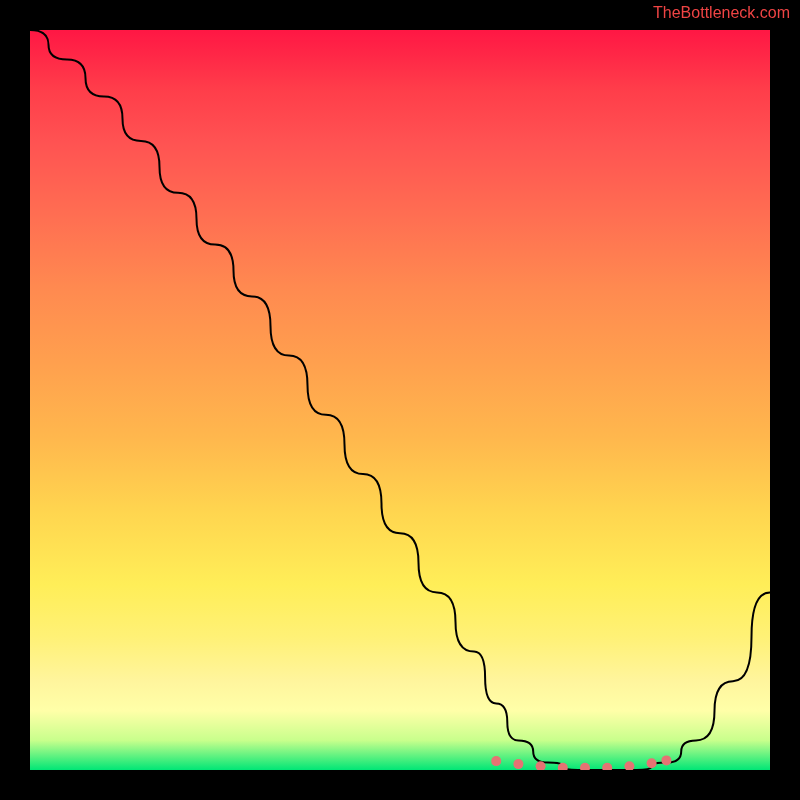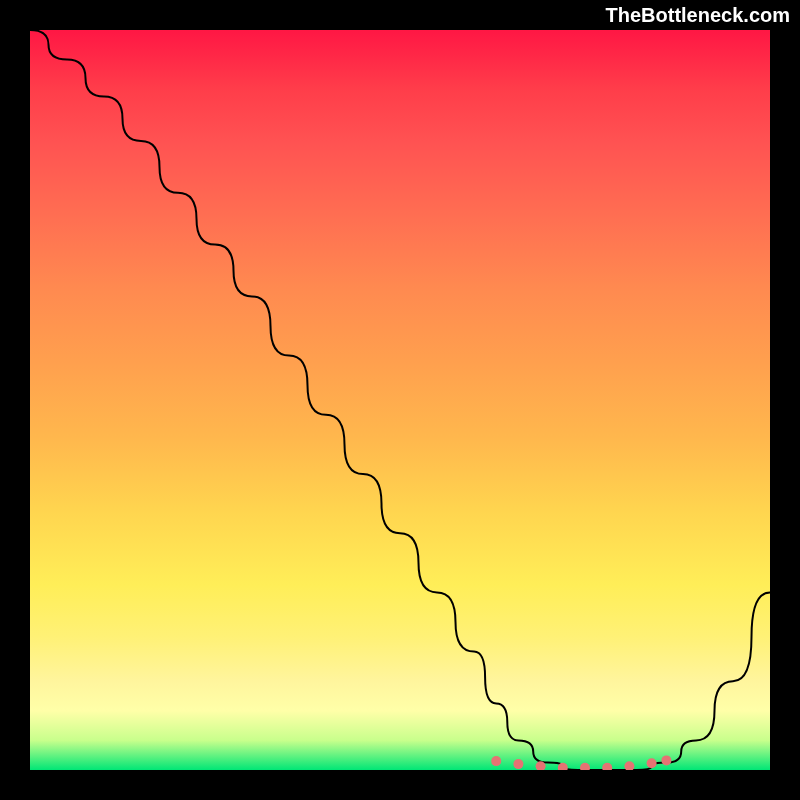--- a/index.html
+++ b/index.html
@@ -7,23 +7,23 @@
     width: 800px;
     height: 800px;
     background: #000;
     position: relative;
     font-family: Arial, sans-serif;
   }
   .watermark {
     position: absolute;
     top: 4px;
     right: 10px;
-    color: #ffffff;
-    font-size: 20px;
-    font-weight: bold;
+    color: #ef4444;
+    font-size: 16px;
+    font-weight: normal;
     z-index: 10;
   }
   .plot-area {
     position: absolute;
     left: 30px;
     top: 30px;
     width: 740px;
     height: 740px;
   }
   .gradient-bg {

